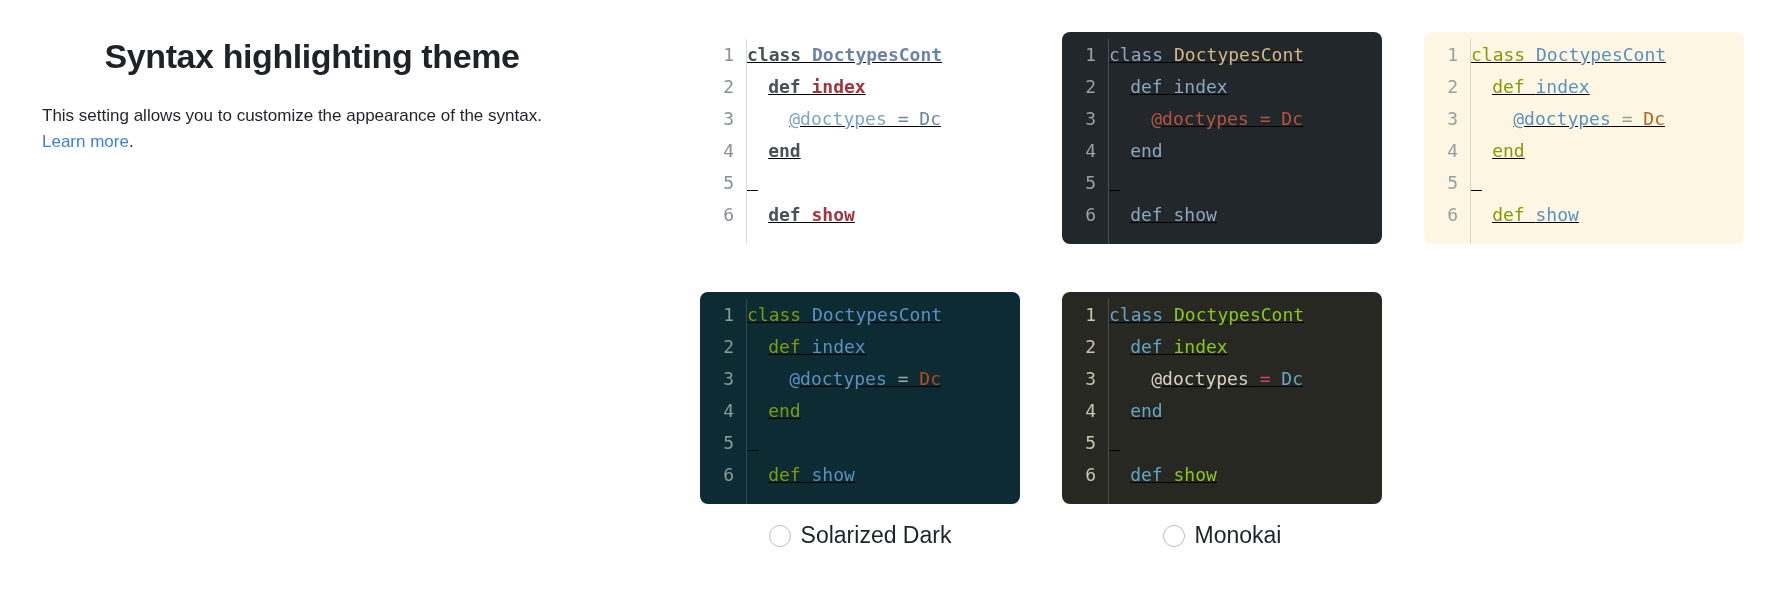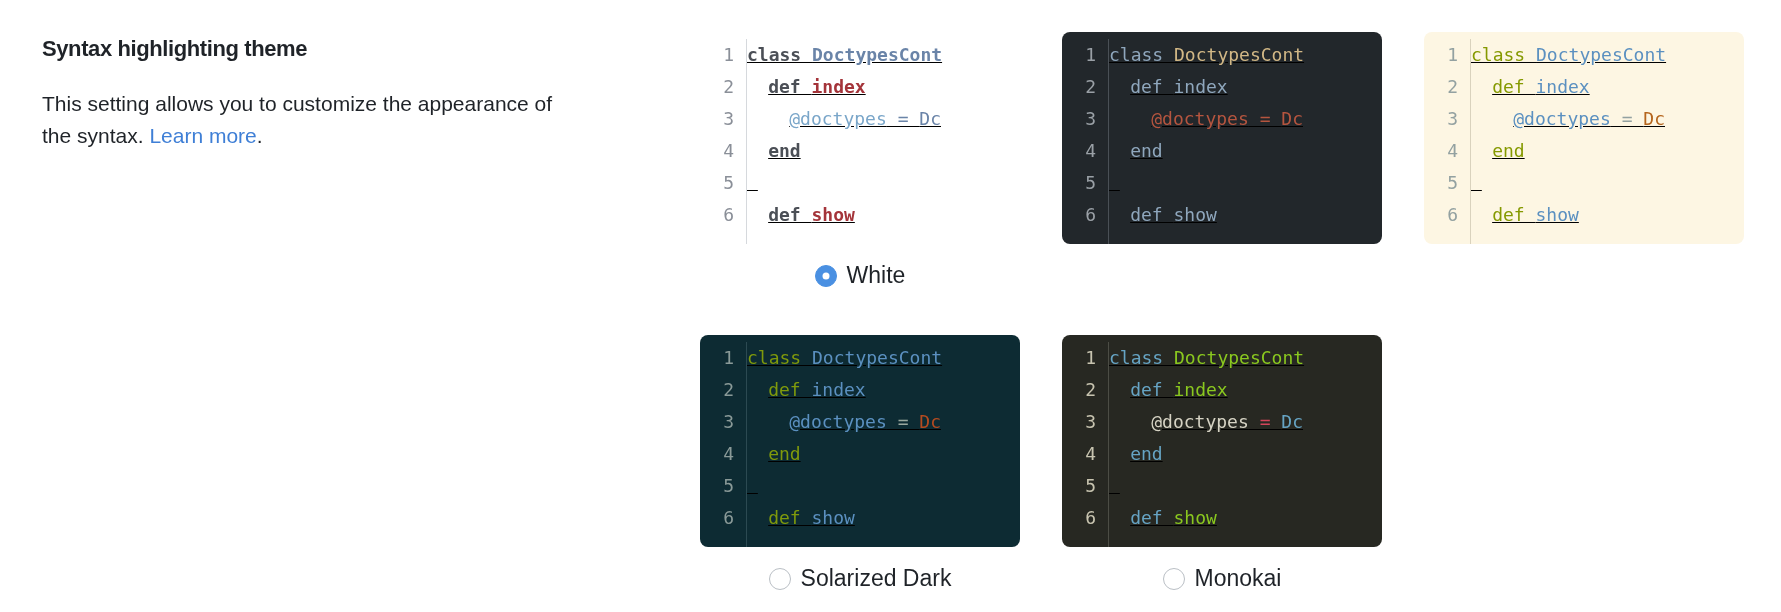--- a/index.html
+++ b/index.html
@@ -7,25 +7,25 @@
     width:1781px;height:612px;background:#ffffff;
     font-family:"Liberation Sans", sans-serif;
     -webkit-font-smoothing:antialiased;
     overflow:hidden;position:relative;
   }
   .page{position:relative;width:1781px;height:612px;}
 
   
   .left-col{position:absolute;left:42px;top:36px;width:540px;}
   .page-title{
-    font-size:22px;font-weight:700;color:#1f2328;letter-spacing:-0.4px;
-    margin:0 0 26px 0;line-height:1.2;
+    font-size:34px;font-weight:700;color:#1f2328;letter-spacing:-0.4px;
+    margin:0 0 26px 0;line-height:1.2;text-align:center;
   }
   .page-desc{
-    font-size:21px;color:#1f2328;line-height:1.52;margin:0;
+    font-size:17px;color:#1f2328;line-height:1.52;margin:0;
     max-width:522px;
   }
   .learn-more{color:#3f7fd6;text-decoration:none;}
 
   
   .theme-grid{
     position:absolute;left:700px;top:32px;
     width:1081px;
   }
   .theme-row{display:flex;gap:42px;}
@@ -152,24 +152,20 @@
                 <div>1</div>
                 <div>2</div>
                 <div>3</div>
                 <div>4</div>
                 <div>5</div>
                 <div>6</div>
               </div>
               <div class="code-body"><div><span class="kw">class </span><span class="cls">DoctypesCont</span></div><div class="ln-indent1"><span class="kw">def </span><span class="fn">index</span></div><div class="ln-indent2"><span class="ivar">@doctypes</span><span class="op"> = </span><span class="konst">Dc</span></div><div class="ln-indent1"><span class="kw">end</span></div><div>&nbsp;</div><div class="ln-indent1"><span class="kw">def </span><span class="fn">show</span></div></div>
             </div>
           </div>
-          <div class="radio-row">
-            <span class="radio checked"></span>
-            <span class="radio-label">White</span>
-          </div>
         </div>
         <div class="theme-cell">
           <div class="code-card t-dark">
             <div class="code-inner">
               <div class="gutter">
                 <div>1</div>
                 <div>2</div>
                 <div>3</div>
                 <div>4</div>
                 <div>5</div>

